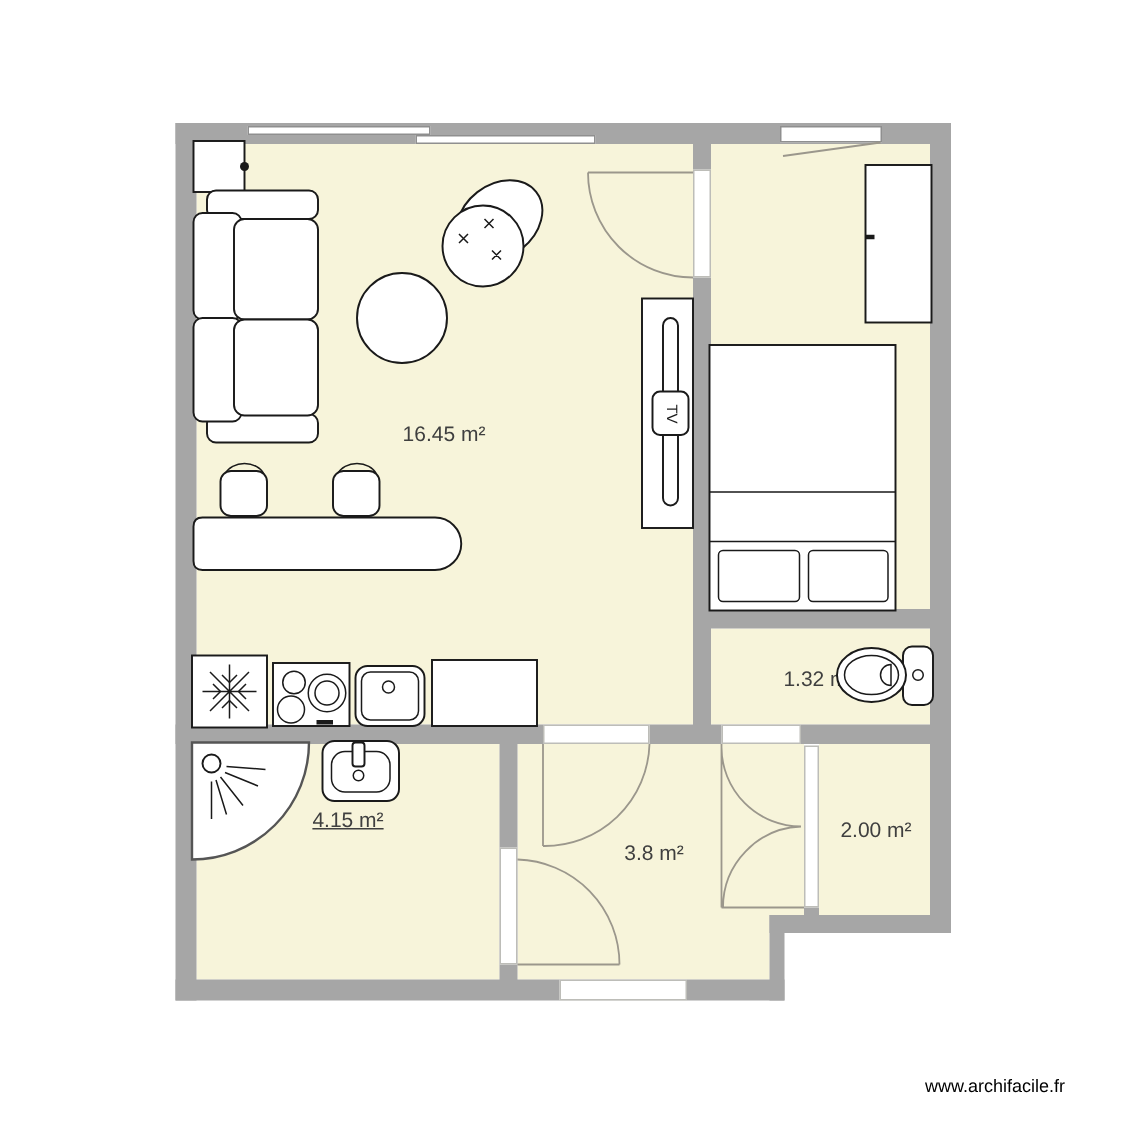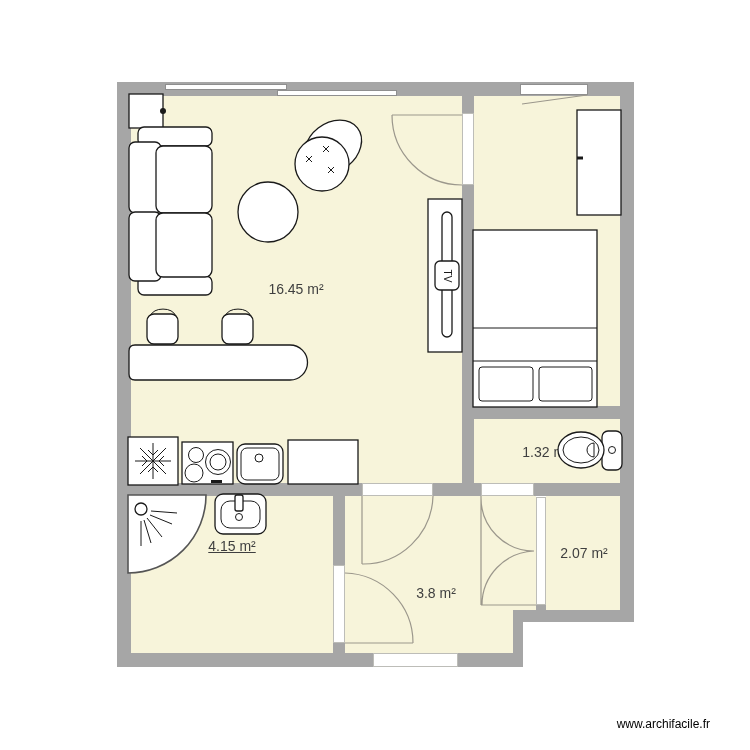--- a/index.html
+++ b/index.html
@@ -50,22 +50,22 @@
   <div class="gap" style="left:362px;top:483px;width:71px;height:13px;"></div>
   <div class="gap" style="left:481px;top:483px;width:53px;height:13px;"></div>
   <div class="gap" style="left:333px;top:565px;width:12px;height:78px;"></div>
   <div class="gap" style="left:536px;top:497px;width:10px;height:108px;"></div>
   <div class="gap" style="left:373px;top:653px;width:85px;height:14px;"></div>
 
   <div class="room-label" style="left:296px;top:281px;">16.45 m²</div>
   <div class="room-label" style="left:548px;top:242px;">5.85 m²</div>
   <div class="room-label" style="left:546px;top:444px;">1.32 m²</div>
   <div class="room-label" style="left:232px;top:538px;text-decoration:underline;">4.15 m²</div>
-  <div class="room-label" style="left:436px;top:585px;">3.8 m²</div>
-  <div class="room-label" style="left:584px;top:545px;">2.07 m²</div>
+  <div class="room-label" style="left:436px;top:560px;">3.8 m²</div>
+  <div class="room-label" style="left:584px;top:545px;">2.00 m²</div>
 
   <svg class="overlay" width="750" height="750" viewBox="0 0 750 750">
 
     <g>
       <path class="door" d="M392 115 H462 M392 115 A70 70 0 0 0 462 185"></path>
     </g>
     <g>
       <path class="door" d="M362 496 V564 M362 564 A70 70 0 0 0 433 496"></path>
     </g>
     <g>

